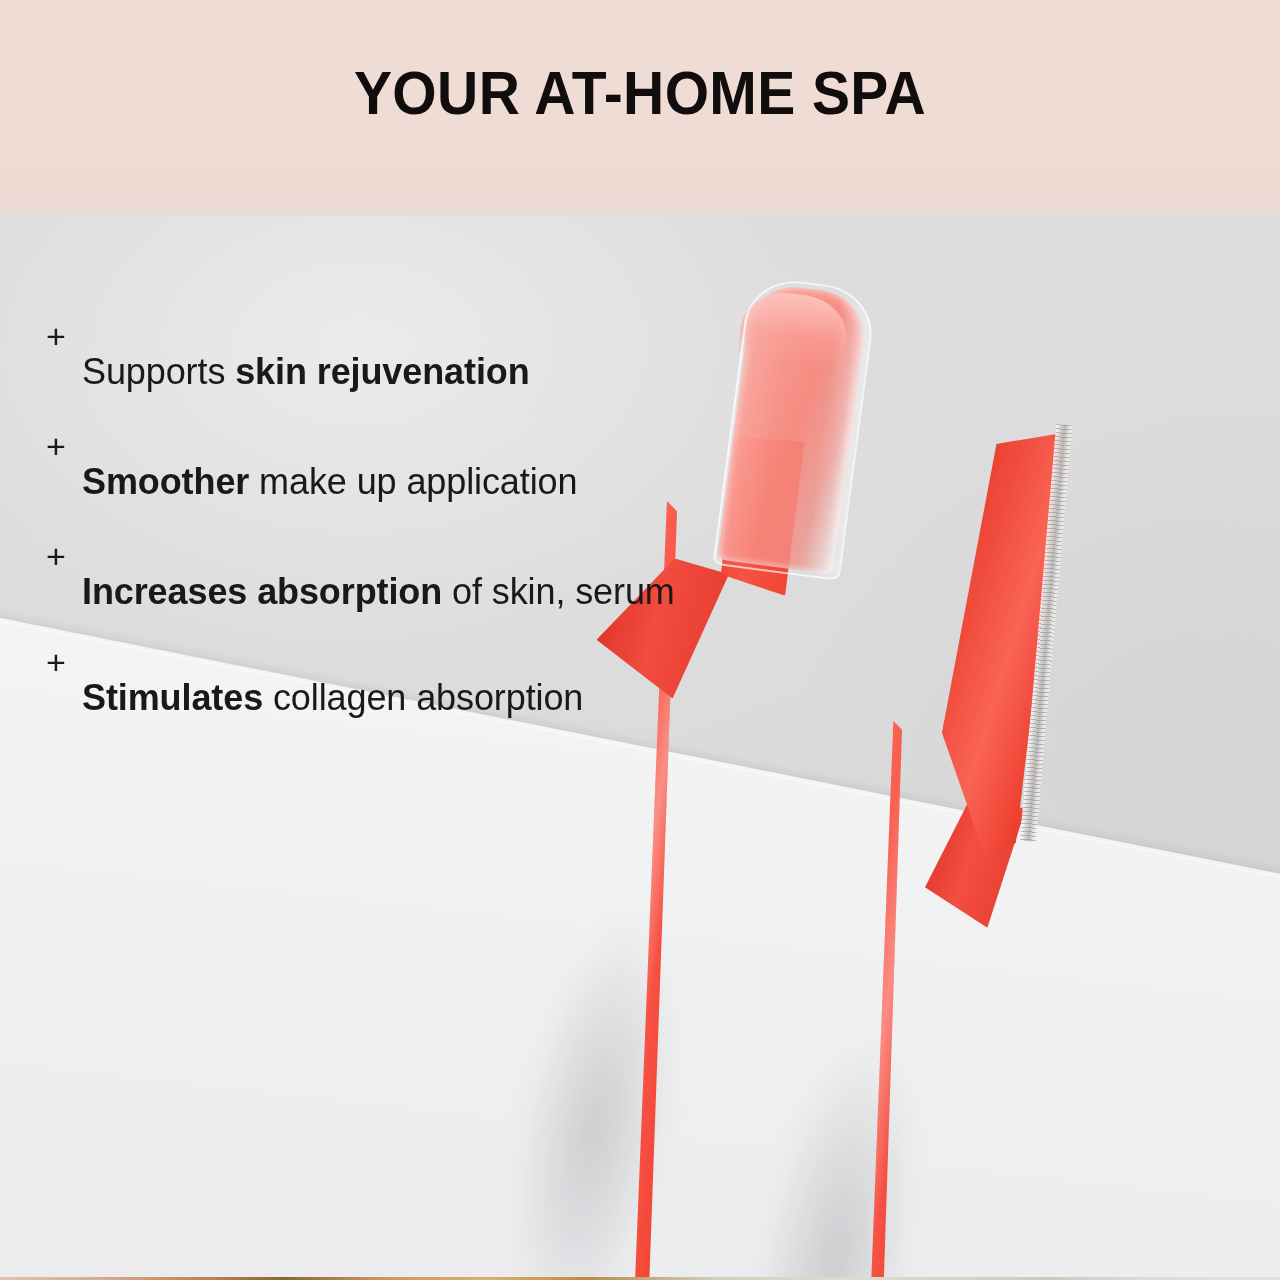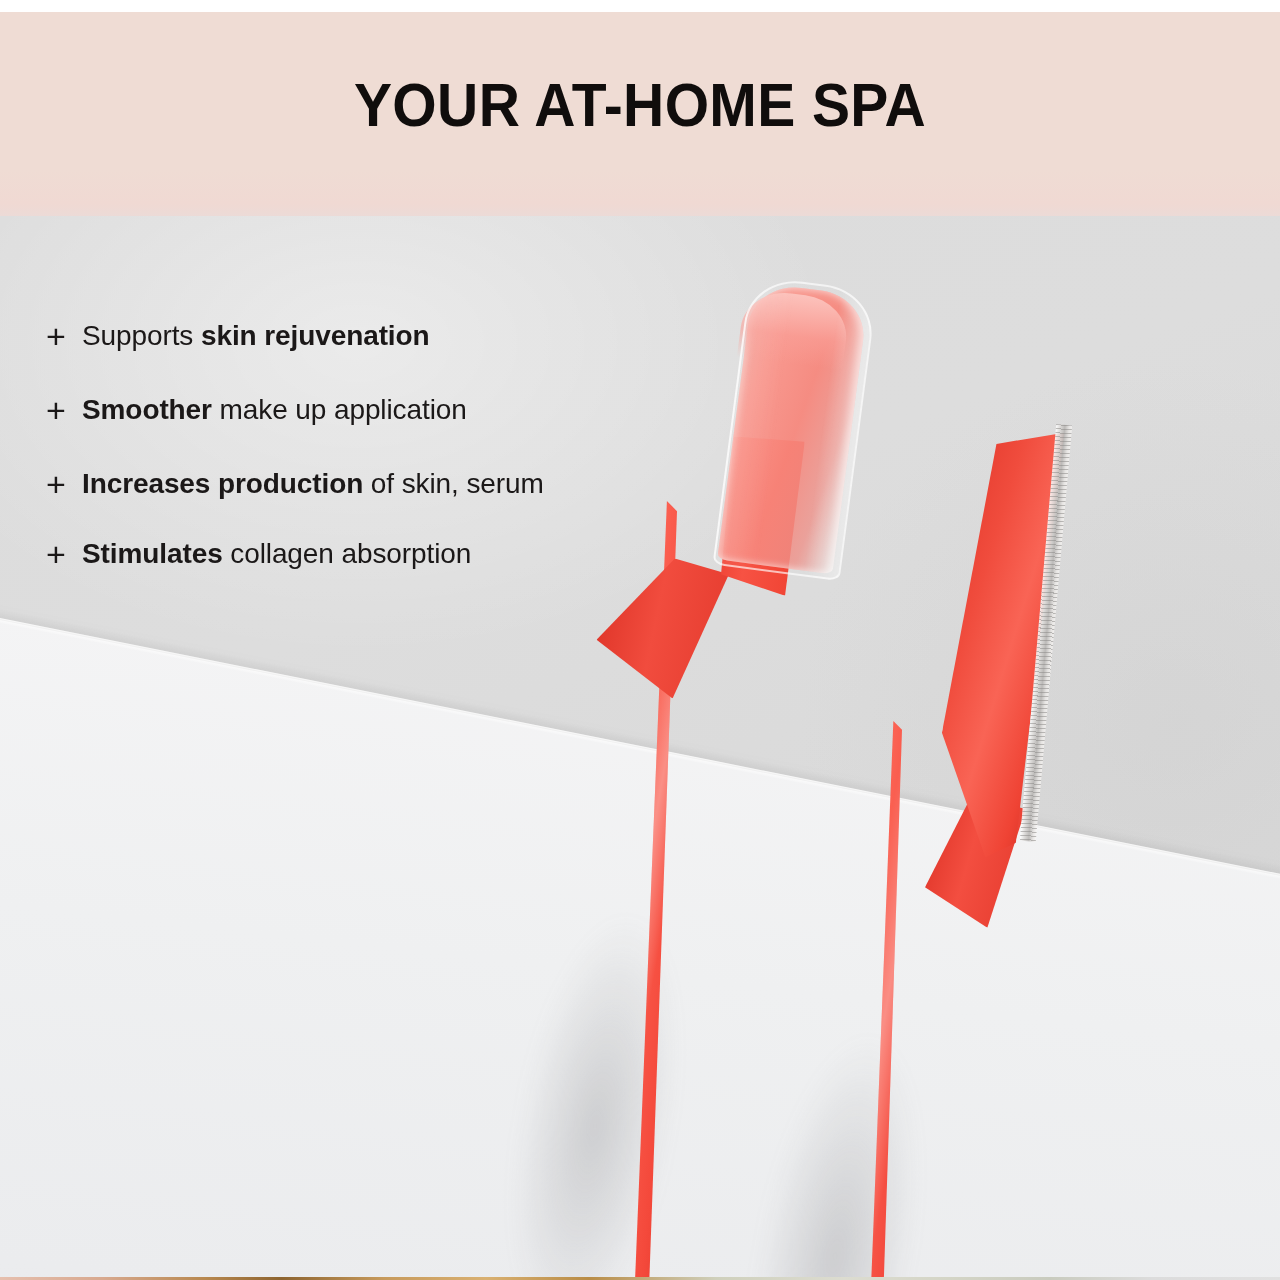--- a/index.html
+++ b/index.html
@@ -14,21 +14,20 @@
     position:relative;
     width:1280px; height:1280px;
     overflow:hidden;
   }
 
   
   .header-band{
     position:absolute; left:0; top:0;
     width:1280px; height:218px;
     background:linear-gradient(180deg,#efdcd4 0%,#efdcd4 72%,#f0d9d3 88%,#e7dcdb 100%);
-    margin-top:12px;
   }
   .header-title{
     position:absolute; left:0; top:62px;
     width:1280px;
     text-align:center;
     font-size:62px;
     line-height:62px;
     font-weight:700;
     letter-spacing:0.4px;
     color:#100d0c;
@@ -101,25 +100,26 @@
   .plus{
     flex:0 0 auto;
     width:36px;
     font-size:34px;
     line-height:48px;
     font-weight:400;
     color:#1b1818;
   }
   .btext{
     flex:1 1 auto;
-    font-size:28px;
+    font-size:36px;
     line-height:48px;
     font-weight:400;
     color:#1b1818;
     letter-spacing:-0.1px;
+    margin-top:36px;
   }
   .btext b{ font-weight:700; }
   .btext .wrapline{ display:block; padding-left:22px; }
 
   
   .razor{ position:absolute; z-index:4; }
 
   
   .handle{
     position:absolute;
@@ -325,21 +325,21 @@
         <span class="btext"><span>Supports </span><b>skin rejuvenation</b></span>
       </div>
 
       <div class="bullet-row">
         <span class="plus">+</span>
         <span class="btext"><b>Smoother</b><span> make up application</span></span>
       </div>
 
       <div class="bullet-row tight">
         <span class="plus">+</span>
-        <span class="btext"><b>Increases production</b><span> of skin, serum</span></span>
+        <span class="btext"><b>Increases absorption</b><span> of skin, serum</span></span>
       </div>
 
       <div class="bullet-row">
         <span class="plus">+</span>
         <span class="btext"><b>Stimulates</b><span> collagen absorption</span></span>
       </div>
 
     </div>
 
   </div>

